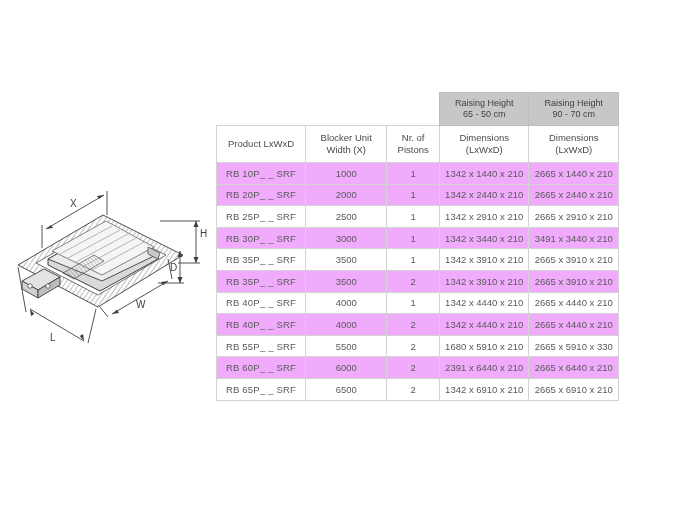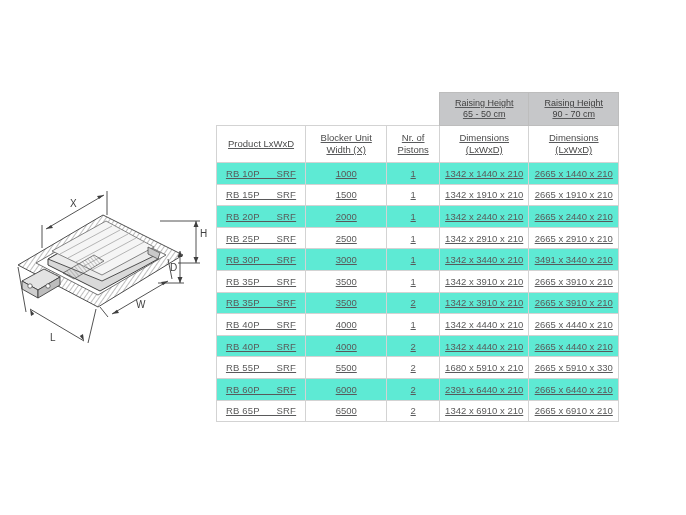--- a/index.html
+++ b/index.html
@@ -31,21 +31,20 @@
     position: absolute;
     left: 216px;
     top: 92px;
     width: 462px;
   }
   table.spec {
     border-collapse: collapse;
     width: 403px;
     font-size: 9.5px;
     color: #58595b;
-    text-decoration: underline;
   }
   table.spec td, table.spec th {
     border: 1px solid #d3d3d3;
     padding: 0;
     text-align: center;
     font-weight: normal;
     vertical-align: middle;
   }
 
   
@@ -77,21 +76,21 @@
   .hdr .l1 { display: block; }
   .hdr .l2 { display: block; }
 
   tbody tr td {
     height: 18.6px;
     padding: 1px 2px !important;
     font-size: 9.5px;
     color: #5a5a5a;
   }
   tbody tr.alt td {
-    background: #5eead4;
+    background: #f0abfc;
   }
   tbody tr td.code { letter-spacing: 0.2px; }
 
   
   col.c0 { width: 106px; }
   col.c1 { width: 96px; }
   col.c2 { width: 58px; }
   col.c3 { width: 101px; }
   col.c4 { width: 101px; }
 </style>
@@ -229,27 +228,20 @@
       </tr>
     </thead>
     <tbody>
       <tr class="alt">
         <td class="code">RB 10P_ _ SRF</td>
         <td>1000</td>
         <td>1</td>
         <td>1342 x 1440 x 210</td>
         <td>2665 x 1440 x 210</td>
       </tr>
-      <tr>
-        <td class="code">RB 15P_ _ SRF</td>
-        <td>1500</td>
-        <td>1</td>
-        <td>1342 x 1910 x 210</td>
-        <td>2665 x 1910 x 210</td>
-      </tr>
       <tr class="alt">
         <td class="code">RB 20P_ _ SRF</td>
         <td>2000</td>
         <td>1</td>
         <td>1342 x 2440 x 210</td>
         <td>2665 x 2440 x 210</td>
       </tr>
       <tr>
         <td class="code">RB 25P_ _ SRF</td>
         <td>2500</td>

